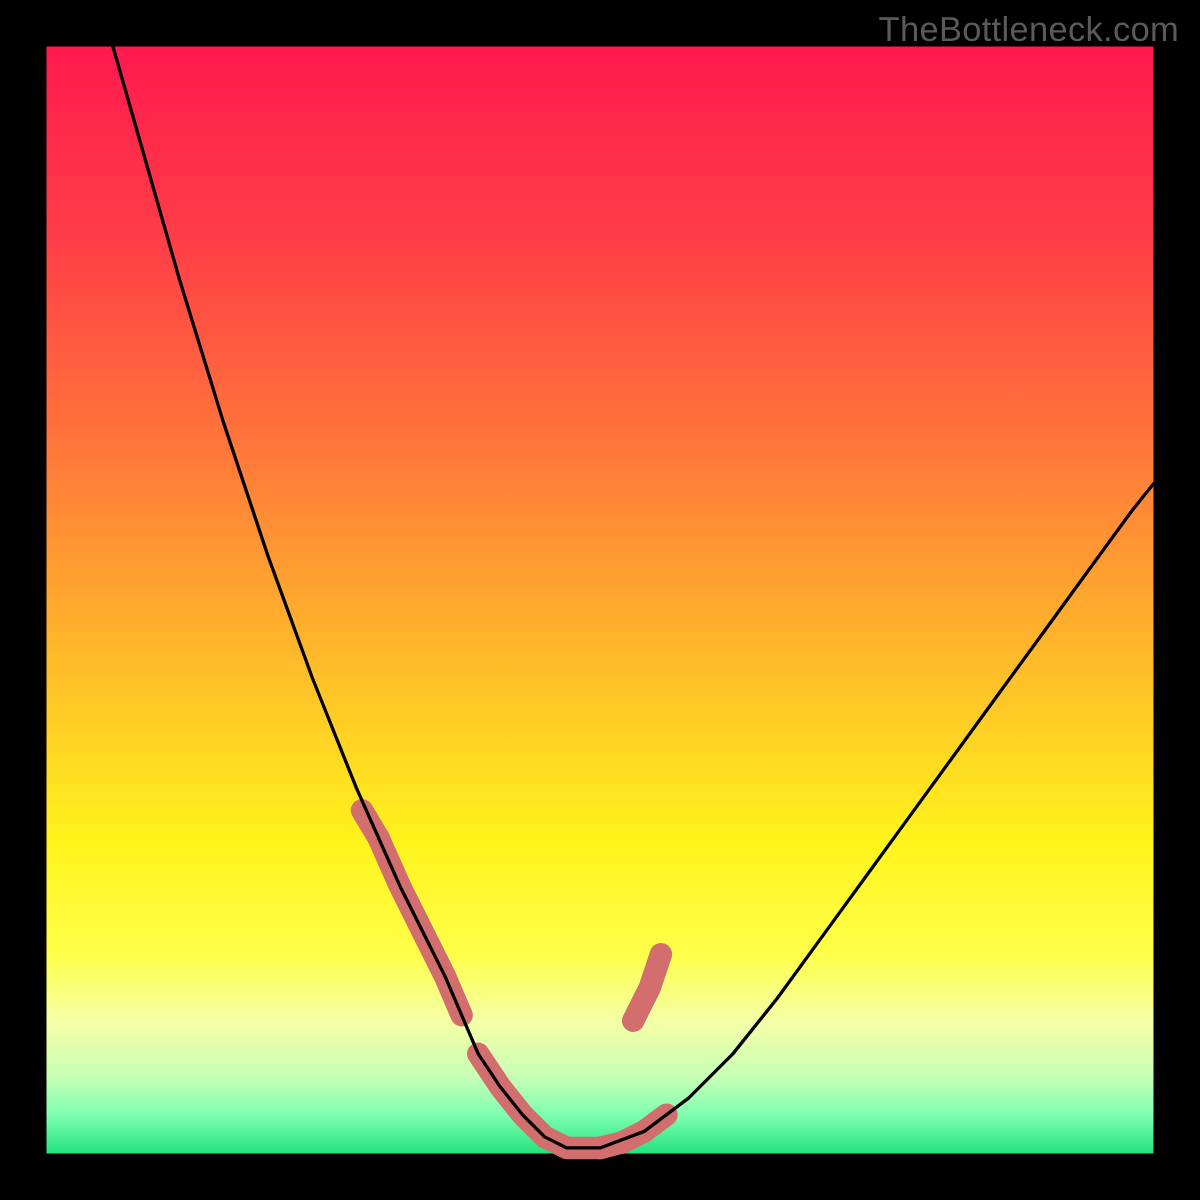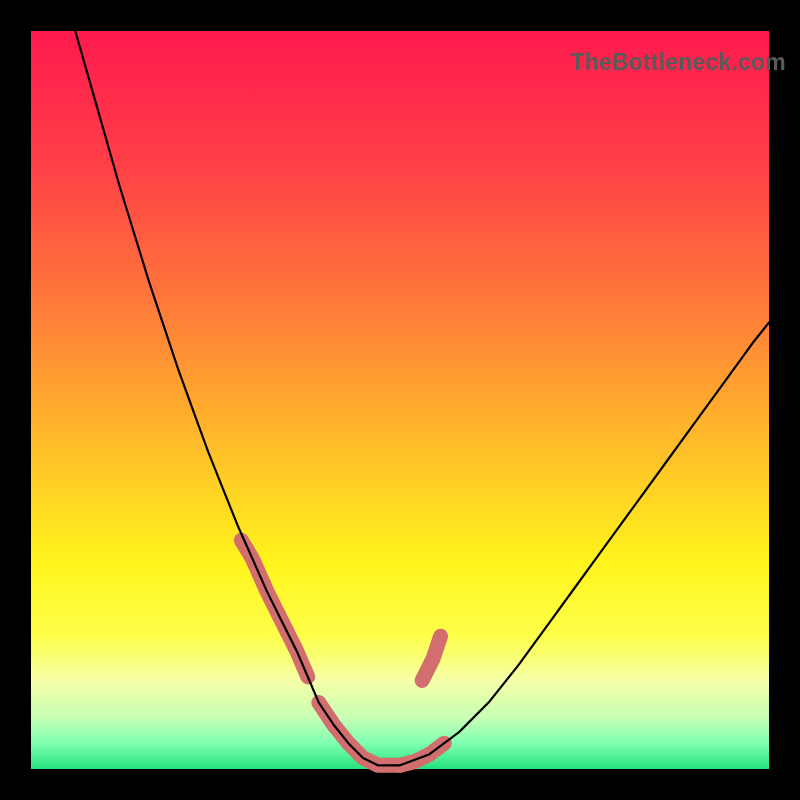--- a/index.html
+++ b/index.html
@@ -26,23 +26,22 @@
     width: 738px;
     height: 738px;
     
   }
   .watermark {
     position: absolute;
     top: 6px;
     right: 14px;
     color: #5a5a5a;
     font-size: 23px;
-    font-weight: 700;
+    font-weight: 400;
     letter-spacing: 0.2px;
-    margin-top: 43px;
   }
   svg.curve {
     position: absolute;
     top: 31px;
     left: 31px;
     width: 738px;
     height: 738px;
     overflow: visible;
   }
 </style>

